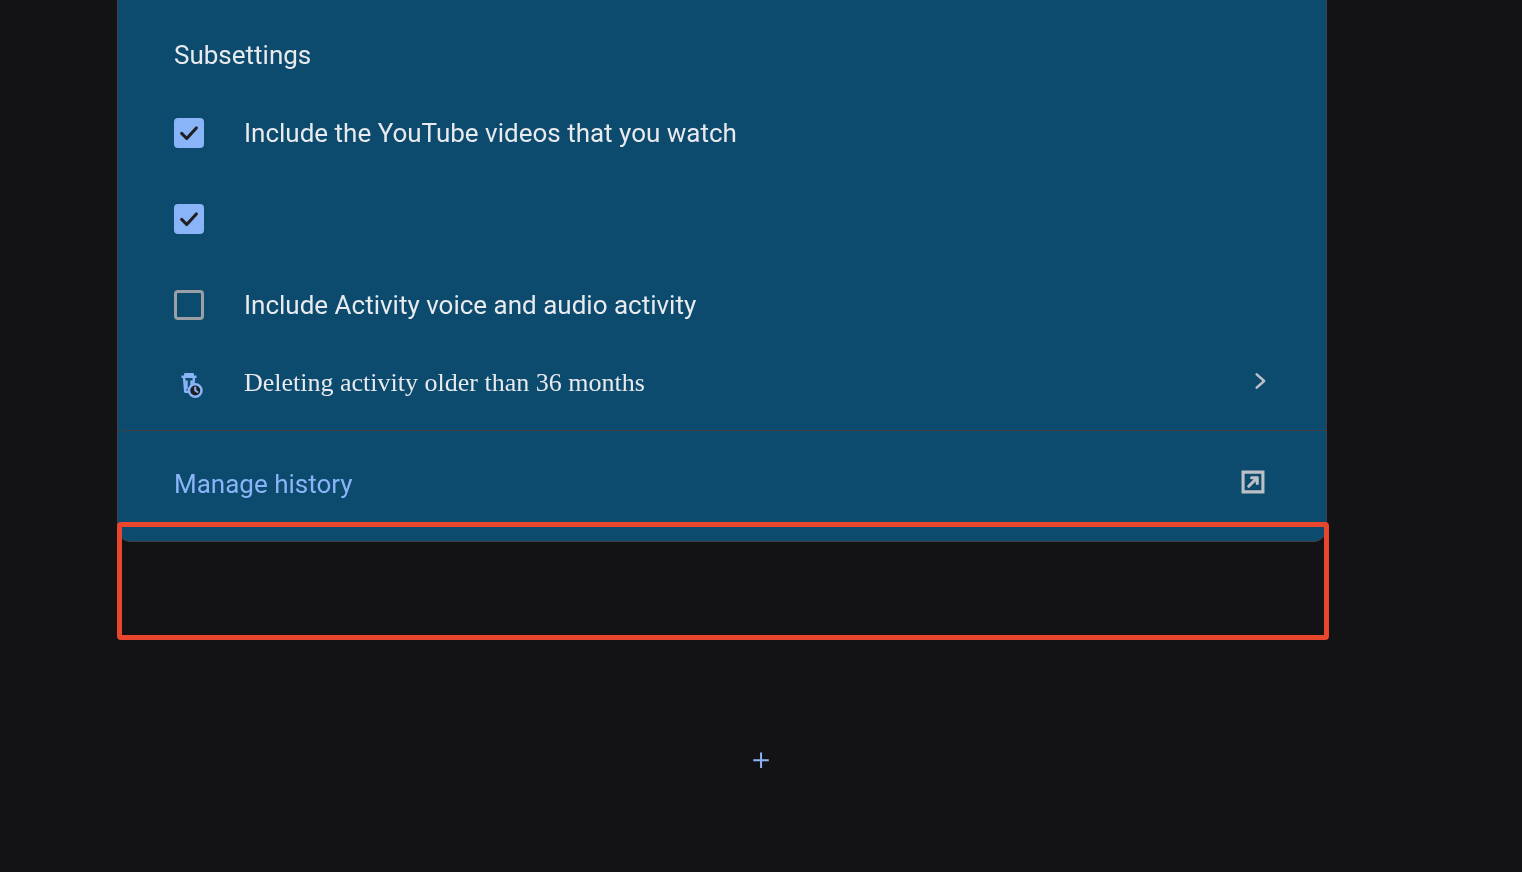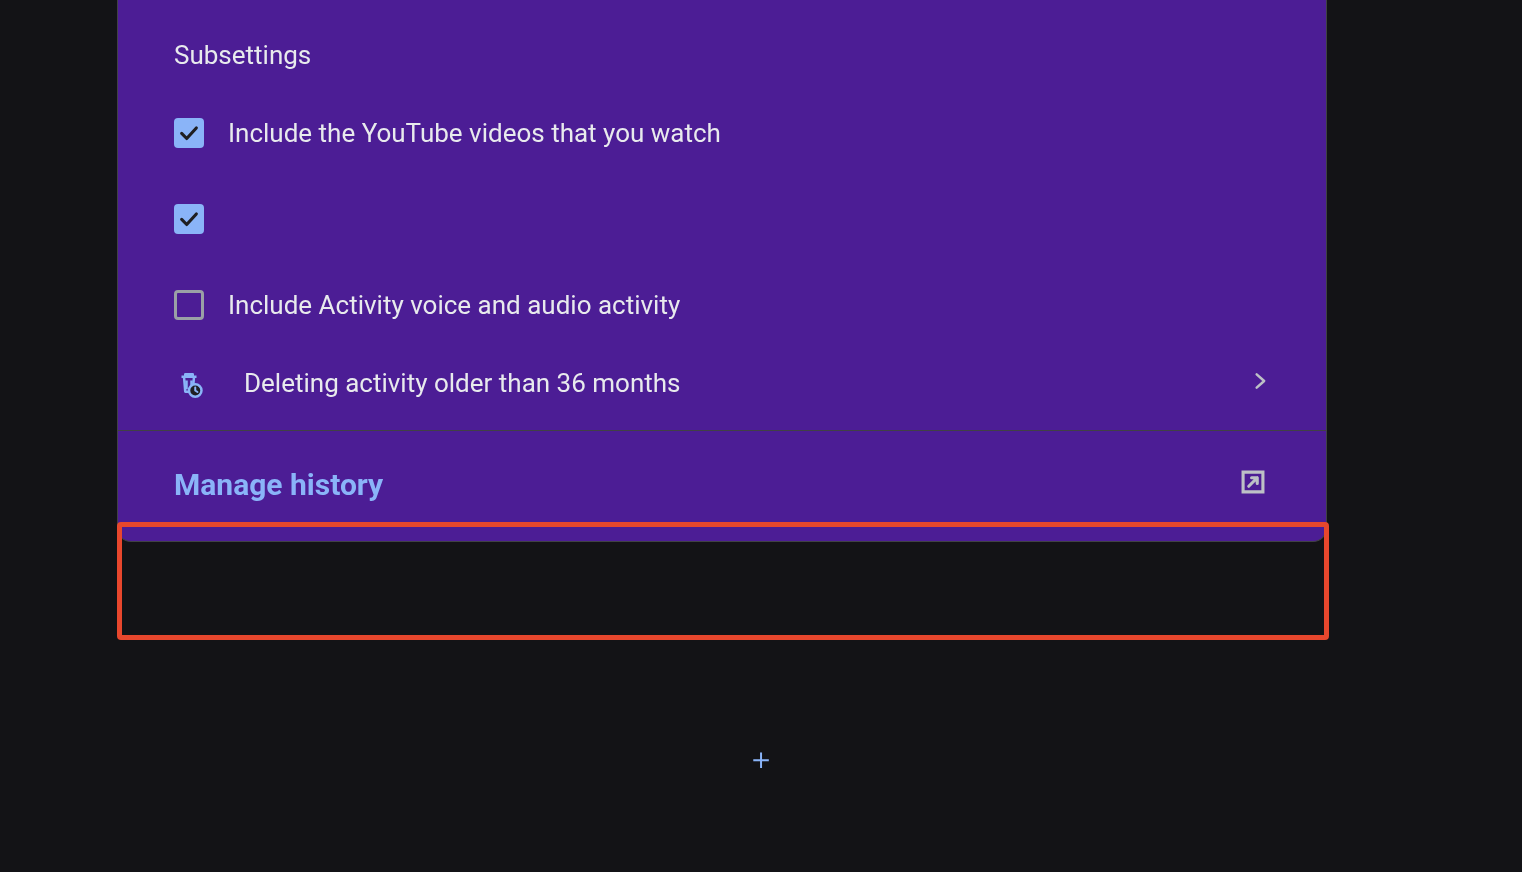--- a/index.html
+++ b/index.html
@@ -9,38 +9,38 @@
     color: #e8eaed;
     width: 1522px;
     height: 872px;
     overflow: hidden;
   }
   .card {
     position: absolute;
     left: 117px;
     top: 0;
     width: 1210px;
-    background: #4c1d95;
+    background: #0c4a6e;
     border-left: 1px solid #414145;
     border-right: 1px solid #414145;
     border-bottom: 1px solid #414145;
     border-radius: 0 0 14px 14px;
     padding-bottom: 0;
   }
   .section-title {
     font-size: 26px;
     color: #e8eaed;
     padding: 40px 56px 20px 56px;
     font-weight: 400;
   }
   .check-row {
     display: flex;
     align-items: center;
     padding: 28px 56px;
-    gap: 24px;
+    gap: 40px;
   }
   .checkbox {
     width: 30px;
     height: 30px;
     border-radius: 4px;
     display: flex;
     align-items: center;
     justify-content: center;
     flex-shrink: 0;
   }
@@ -61,40 +61,41 @@
     padding: 18px 56px 30px 56px;
     gap: 40px;
     position: relative;
     cursor: pointer;
   }
   .auto-delete-icon { flex-shrink: 0; width: 30px; display:flex; justify-content:center; }
   .auto-delete-label {
     font-size: 26px;
     color: #e8eaed;
     flex: 1;
+    font-family: Liberation Serif, serif;
   }
   .chevron {
     color: #9aa0a6;
   }
   .divider {
     height: 1px;
     background: #414145;
     width: 100%;
   }
   .manage-row {
     display: flex;
     align-items: center;
     justify-content: space-between;
     padding: 34px 56px 38px 56px;
     cursor: pointer;
   }
   .manage-label {
-    font-size: 30px;
+    font-size: 26px;
     color: #8ab4f8;
-    font-weight: 700;
+    font-weight: 400;
   }
   .highlight-box {
     position: absolute;
     border: 5px solid #e8472d;
     border-radius: 4px;
     pointer-events: none;
     left: 117px;
     top: 522px;
     width: 1212px;
     height: 118px;

